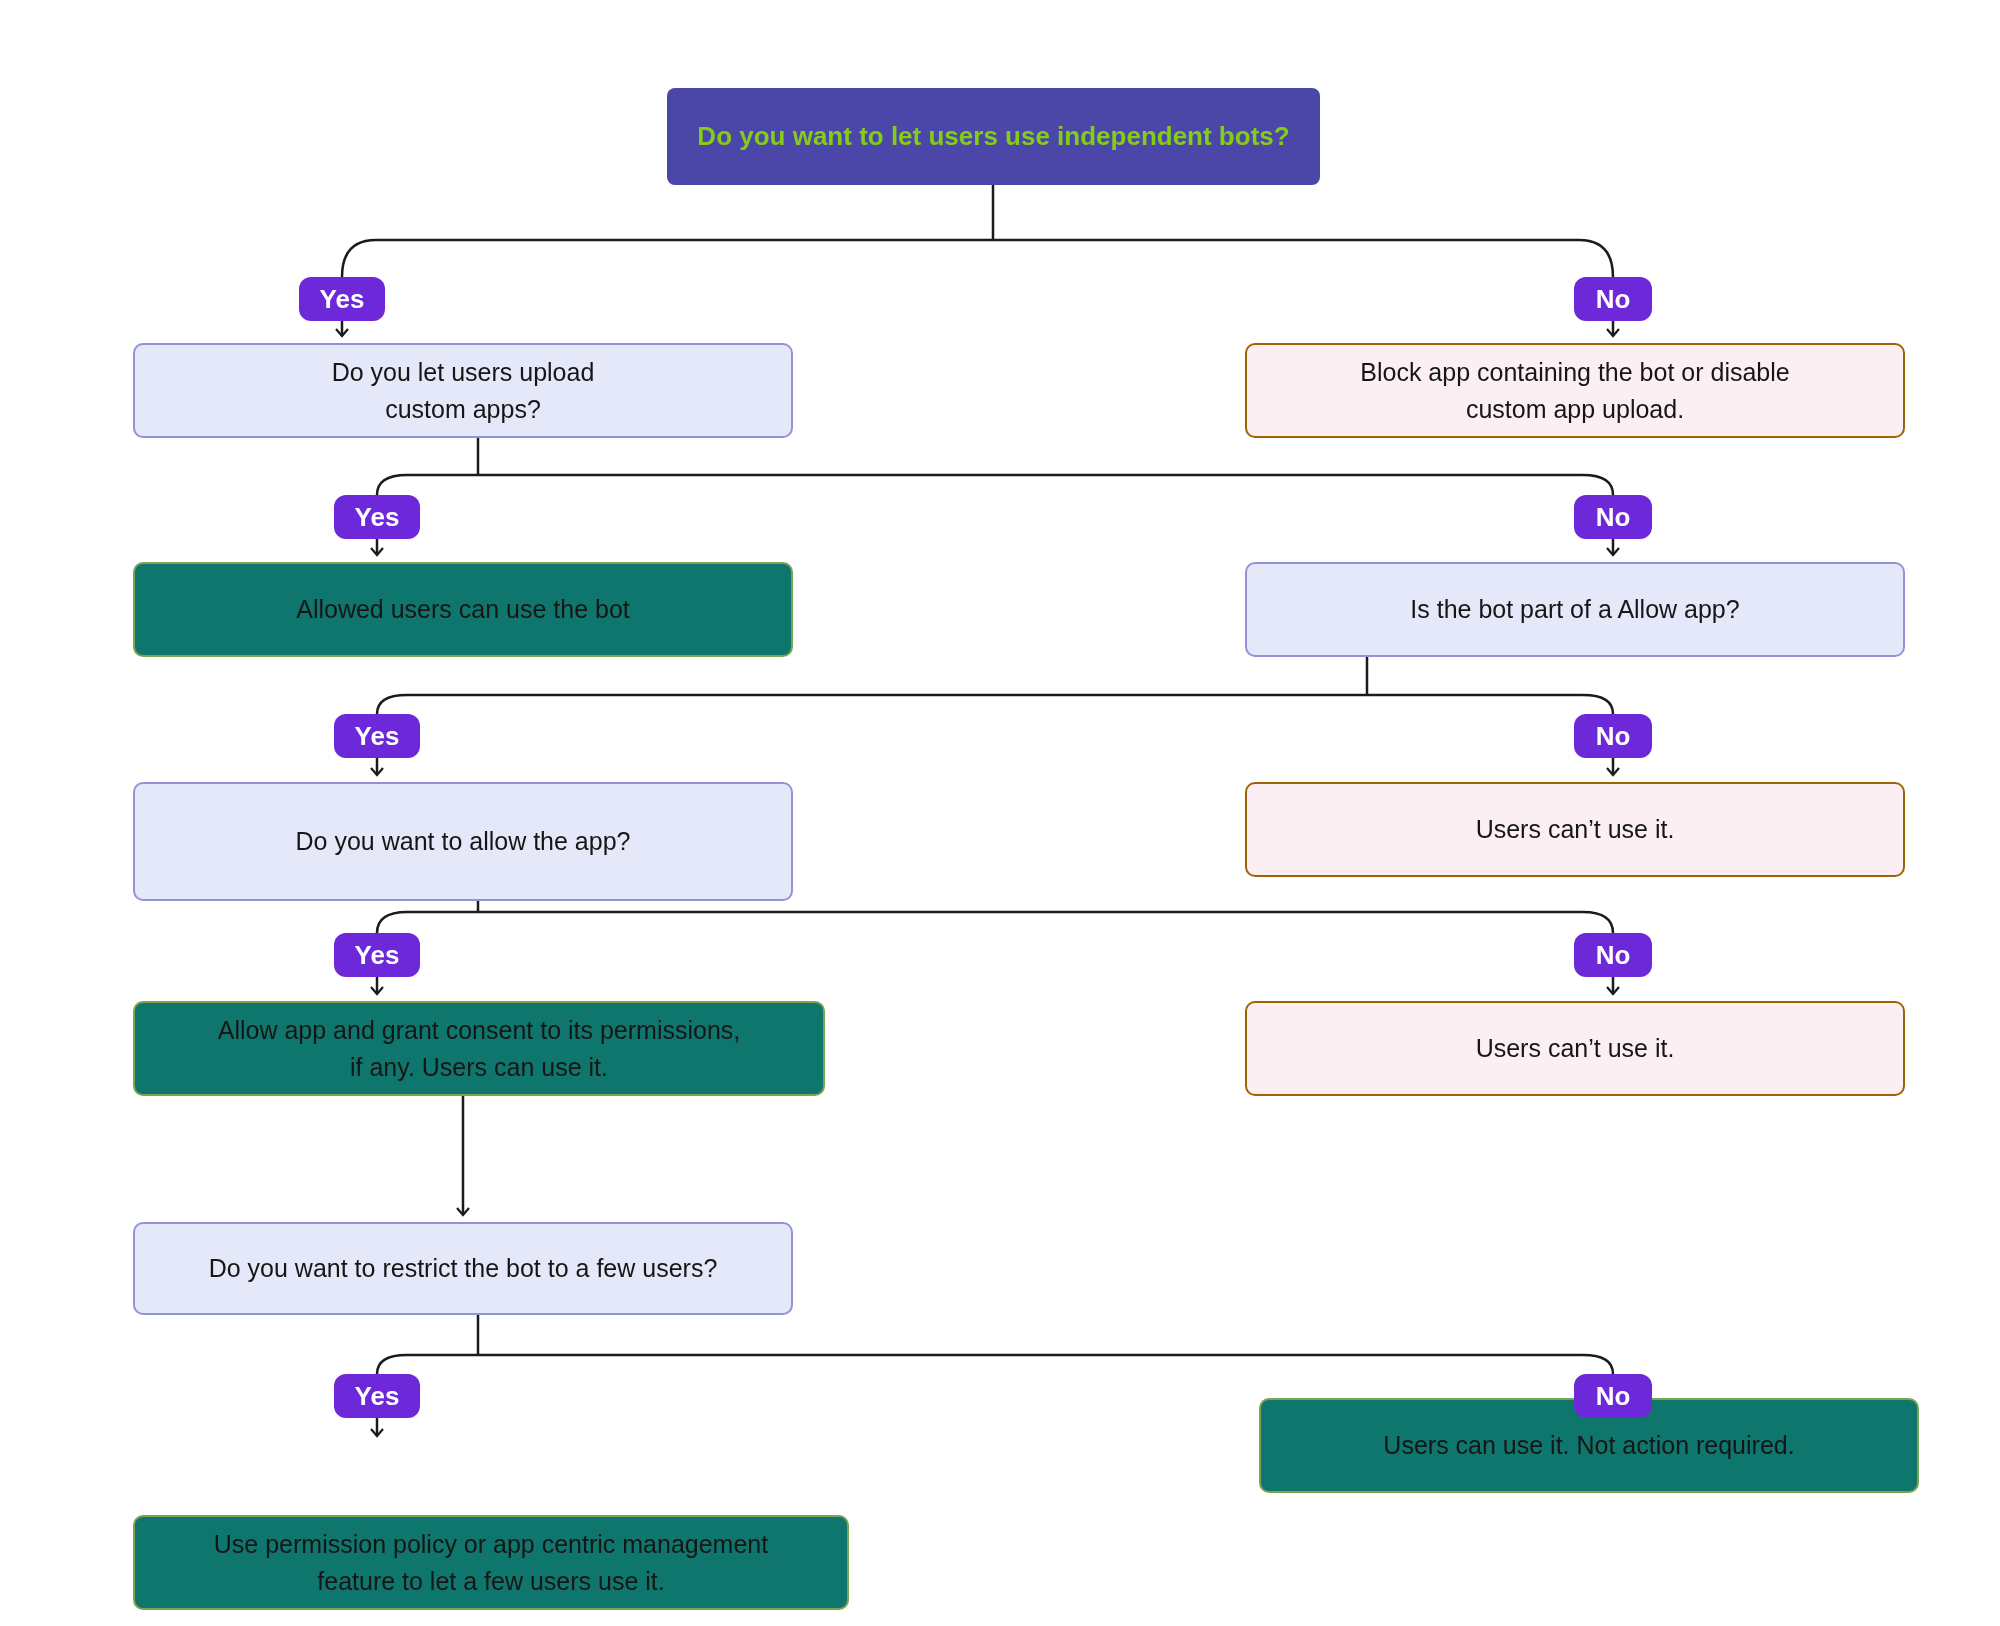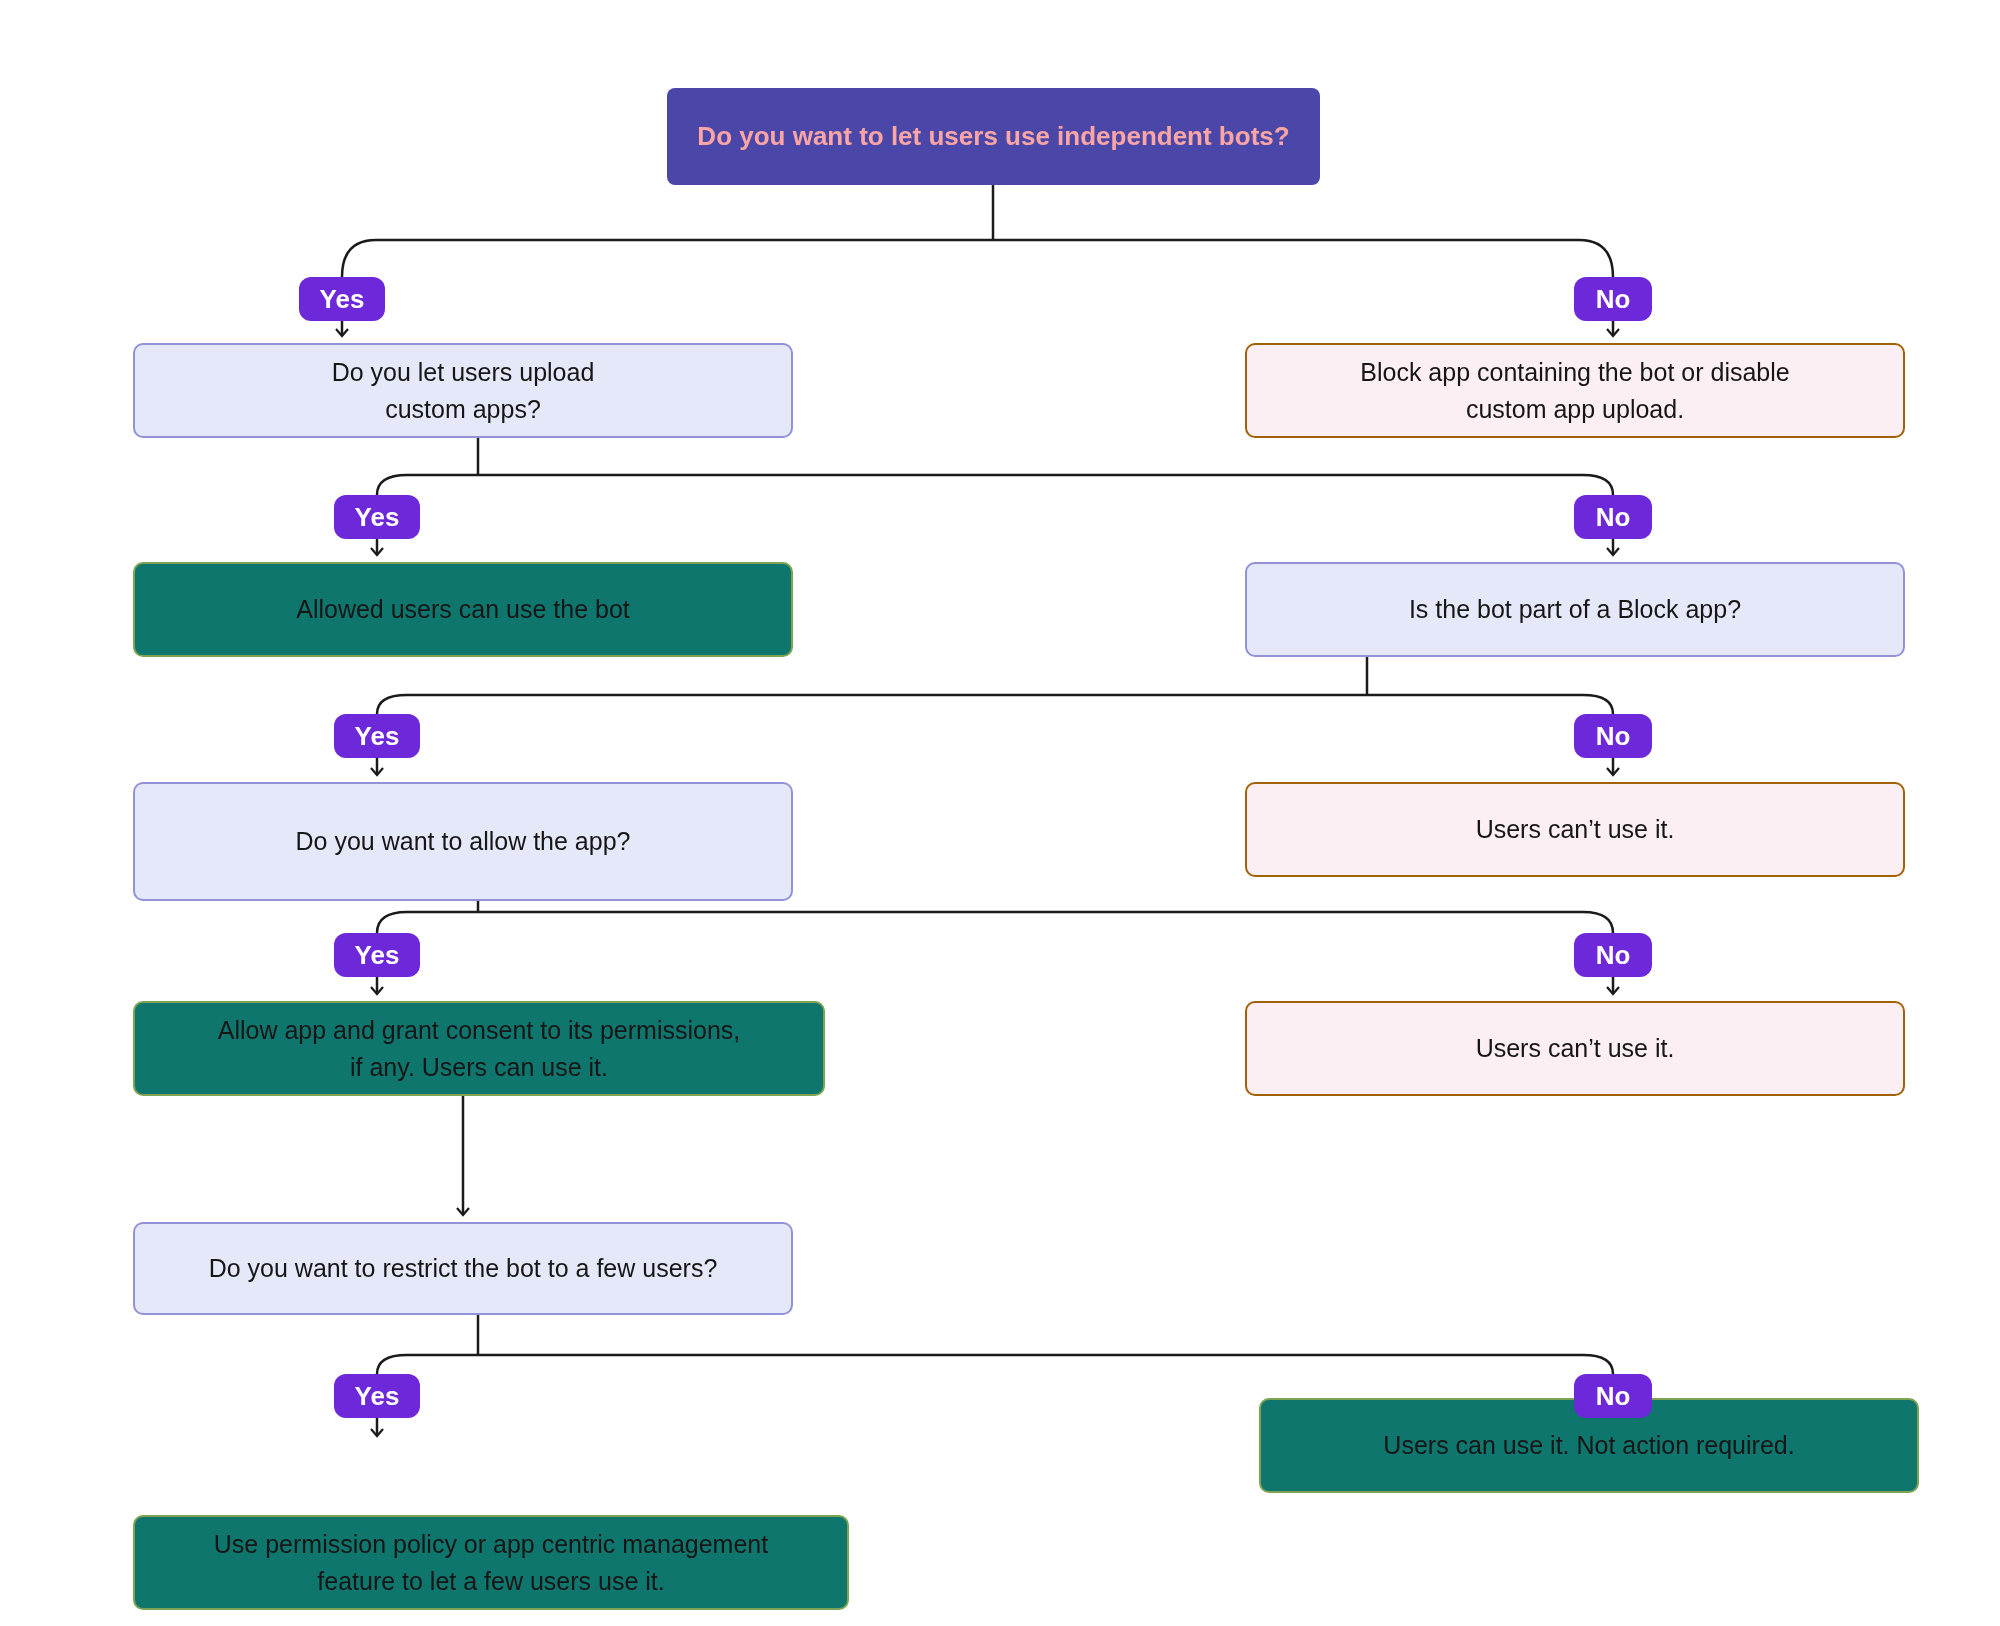--- a/index.html
+++ b/index.html
@@ -16,21 +16,21 @@
     position:absolute; box-sizing:border-box;
     display:flex; flex-direction:column; align-items:center; justify-content:center;
     text-align:center; border-radius:10px;
     font-size:25px; line-height:1.45; color:#161616;
   }
   .node .ln { display:block; }
   .q   { background:#E5E8F8; border:2px solid #9292D8; }
   .pos { background:#0f766e; border:2px solid #7DA453; }
   .neg { background:#FCEFF3; border:2px solid #a16207; }
   .root {
-    background:#4B47A9; border:none; color:#fca5a5;
+    background:#4B47A9; border:none; color:#84cc16;
     font-weight:600; font-size:26px; border-radius:8px;
   }
   .lbl {
     position:absolute; box-sizing:border-box;
     background:#6d28d9; color:#ffffff;
     font-weight:600; font-size:26px; border-radius:12px;
     display:flex; align-items:center; justify-content:center;
   }
 </style>
 </head>
@@ -83,21 +83,21 @@
   </div>
   <div class="node neg" style="left:1245px;top:343px;width:660px;height:95px">
     <span class="ln">Block app containing the bot or disable</span>
     <span class="ln">custom app upload.</span>
   </div>
 
   <div class="node pos" style="left:133px;top:562px;width:660px;height:95px">
     <span class="ln">Allowed users can use the bot</span>
   </div>
   <div class="node q" style="left:1245px;top:562px;width:660px;height:95px">
-    <span class="ln">Is the bot part of a Block app?</span>
+    <span class="ln">Is the bot part of a Allow app?</span>
   </div>
 
   <div class="node q" style="left:133px;top:782px;width:660px;height:119px">
     <span class="ln">Do you want to allow the app?</span>
   </div>
   <div class="node neg" style="left:1245px;top:782px;width:660px;height:95px">
     <span class="ln">Users can’t use it.</span>
   </div>
 
   <div class="node pos" style="left:133px;top:1001px;width:692px;height:95px">

